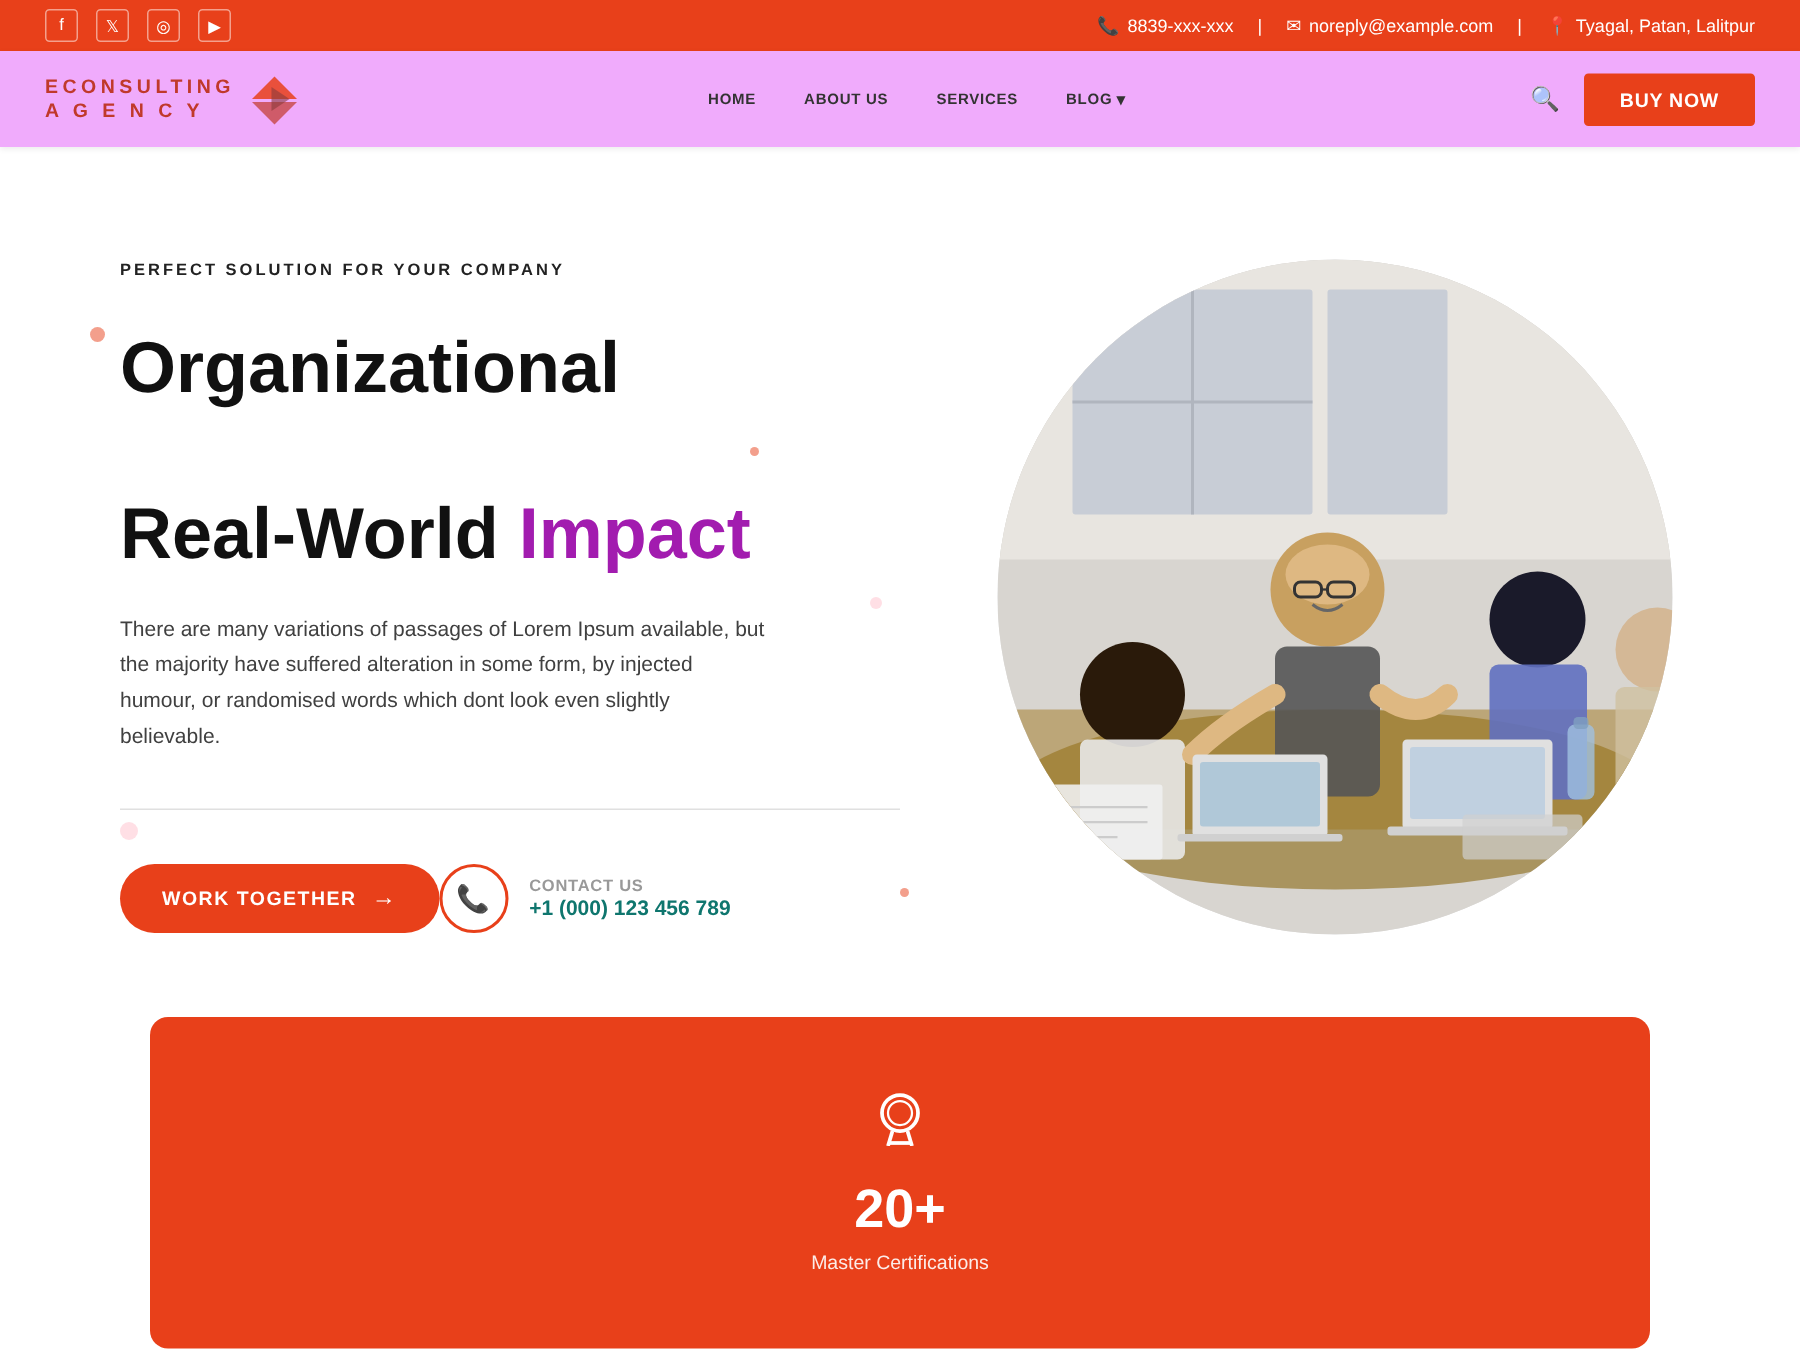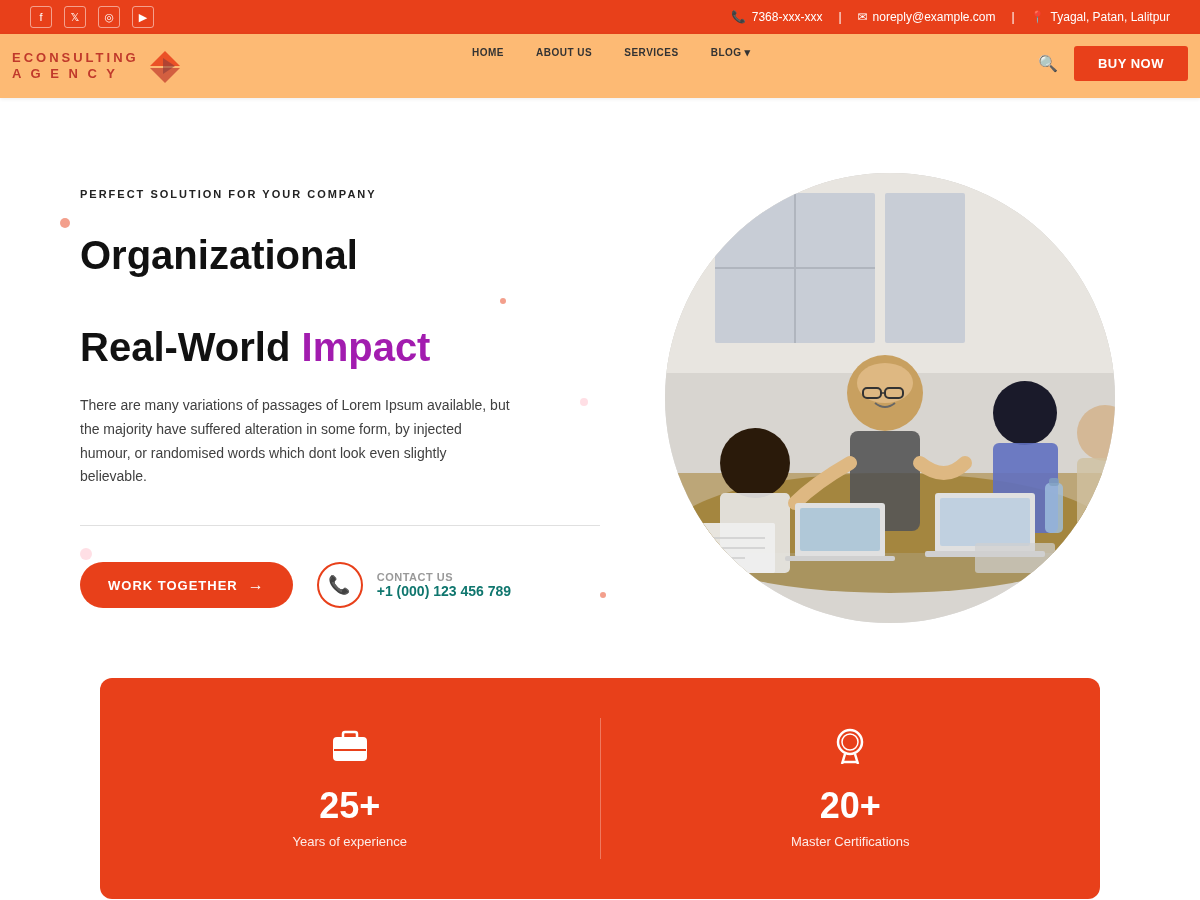--- a/index.html
+++ b/index.html
@@ -24,24 +24,24 @@
       border-radius: 3px;
       display: flex; align-items: center; justify-content: center;
       font-size: 11px;
     }
     .top-bar-right { display: flex; align-items: center; gap: 16px; font-size: 12px; }
     .top-bar-right span { display: flex; align-items: center; gap: 5px; }
 
     
     .navbar {
       display: flex;
-      align-items: flex-start;
+      align-items: center;
       justify-content: space-between;
-      padding: 12px 12px;
-      background: #fdba74;
+      padding: 12px 30px;
+      background: #f0abfc;
       box-shadow: 0 1px 4px rgba(0,0,0,0.08);
     }
     .logo { display: flex; align-items: center; gap: 6px; }
     .logo-text { font-size: 13px; font-weight: 700; color: #c0392b; letter-spacing: 3px; line-height: 1.2; }
     .logo-text span { display: block; }
     .logo-icon {
       width: 40px; height: 40px;
       position: relative;
     }
     .logo-icon svg { width: 40px; height: 40px; }
@@ -86,41 +86,41 @@
     .hero-left { flex: 0 0 520px; }
     .hero-subtitle {
       font-size: 11px;
       font-weight: 700;
       letter-spacing: 2px;
       color: #222;
       text-transform: uppercase;
       margin-bottom: 18px;
     }
     .hero-title {
-      font-size: 40px;
+      font-size: 48px;
       font-weight: 800;
       line-height: 1.15;
       color: #111;
       margin-bottom: 24px;
       margin-top: 32px;
     }
     .hero-title .impact { color: #a21caf; }
     .hero-desc {
       font-size: 14px;
       color: #404040;
       line-height: 1.7;
       margin-bottom: 36px;
       max-width: 430px;
     }
     .hero-divider {
       border: none;
       border-top: 1px solid #e0e0e0;
       margin-bottom: 36px;
     }
-    .hero-actions { display: flex; align-items: center; gap: 24px; }
+    .hero-actions { display: flex; align-items: center; }
     .work-together-btn {
       background: #e8401a;
       color: #fff;
       border: none;
       padding: 14px 28px;
       font-size: 13px;
       font-weight: 700;
       letter-spacing: 1px;
       border-radius: 30px;
       cursor: pointer;
@@ -192,21 +192,21 @@
 <div class="top-bar">
   <div class="top-bar-left">
     <a href="#">f</a>
     <a href="#">𝕏</a>
     <a href="#">◎</a>
     <a href="#">▶</a>
   </div>
   <div class="top-bar-right">
     <span>
       <span>📞</span>
-      <span>7368-xxx-xxx</span>
+      <span>8839-xxx-xxx</span>
     </span>
     <span>|</span>
     <span>
       <span>✉</span>
       <span>noreply@example.com</span>
     </span>
     <span>|</span>
     <span>
       <span>📍</span>
       <span>Tyagal, Patan, Lalitpur</span>
@@ -336,32 +336,20 @@
 
         <rect x="310" y="370" width="80" height="30" fill="#d0d0d0" rx="3" opacity="0.7"></rect>
       </svg>
     </div>
   </div>
 </section>
 
 <div style="padding: 0 40px 40px 40px;">
   <div class="stats-bar">
 
-    <div class="stat-item">
-      <div class="stat-icon">
-        <svg width="40" height="36" viewBox="0 0 40 36" fill="white" xmlns="http://www.w3.org/2000/svg">
-          <rect x="4" y="10" width="32" height="22" rx="3" fill="white"></rect>
-          <rect x="4" y="10" width="32" height="22" rx="3" fill="none" stroke="white" stroke-width="2"></rect>
-          <rect x="13" y="4" width="14" height="8" rx="2" fill="none" stroke="white" stroke-width="2.5"></rect>
-          <line x1="4" y1="22" x2="36" y2="22" stroke="#e8401a" stroke-width="2"></line>
-        </svg>
-      </div>
-      <div class="stat-number">25+</div>
-      <div class="stat-label">Years of experience</div>
-    </div>
 
 
 
     <div class="stat-item">
       <div class="stat-icon">
         <svg width="36" height="36" viewBox="0 0 36 36" fill="white" xmlns="http://www.w3.org/2000/svg">
           <circle cx="18" cy="14" r="12" fill="none" stroke="white" stroke-width="2.5"></circle>
           <circle cx="18" cy="14" r="8" fill="none" stroke="white" stroke-width="1.5"></circle>
           <line x1="13" y1="26" x2="10" y2="36" stroke="white" stroke-width="2.5"></line>
           <line x1="23" y1="26" x2="26" y2="36" stroke="white" stroke-width="2.5"></line>

